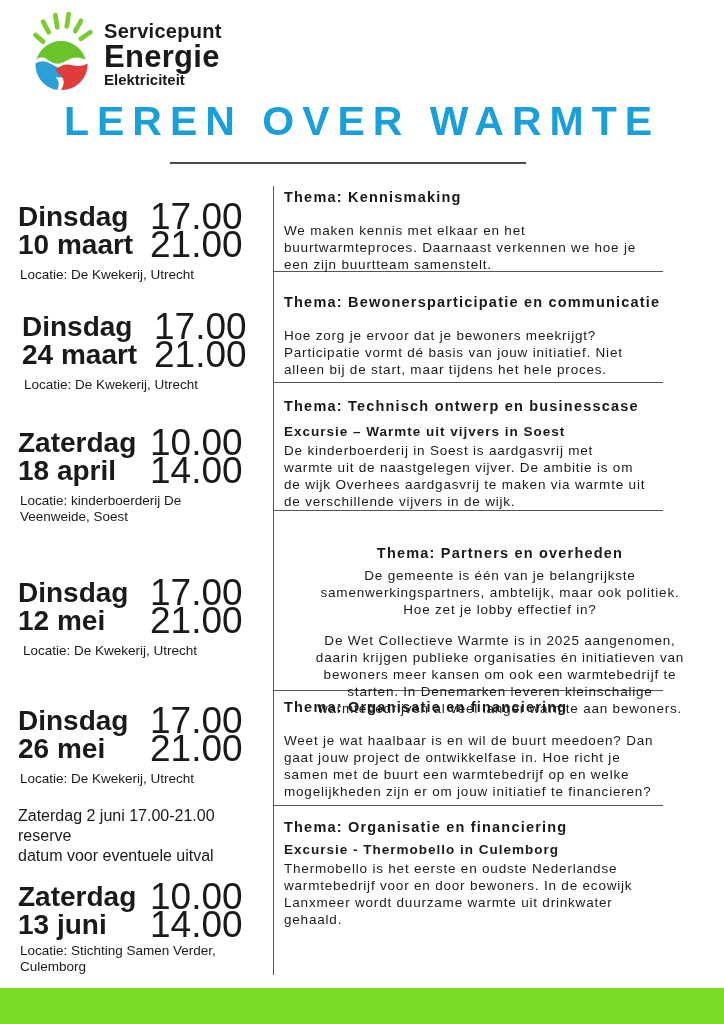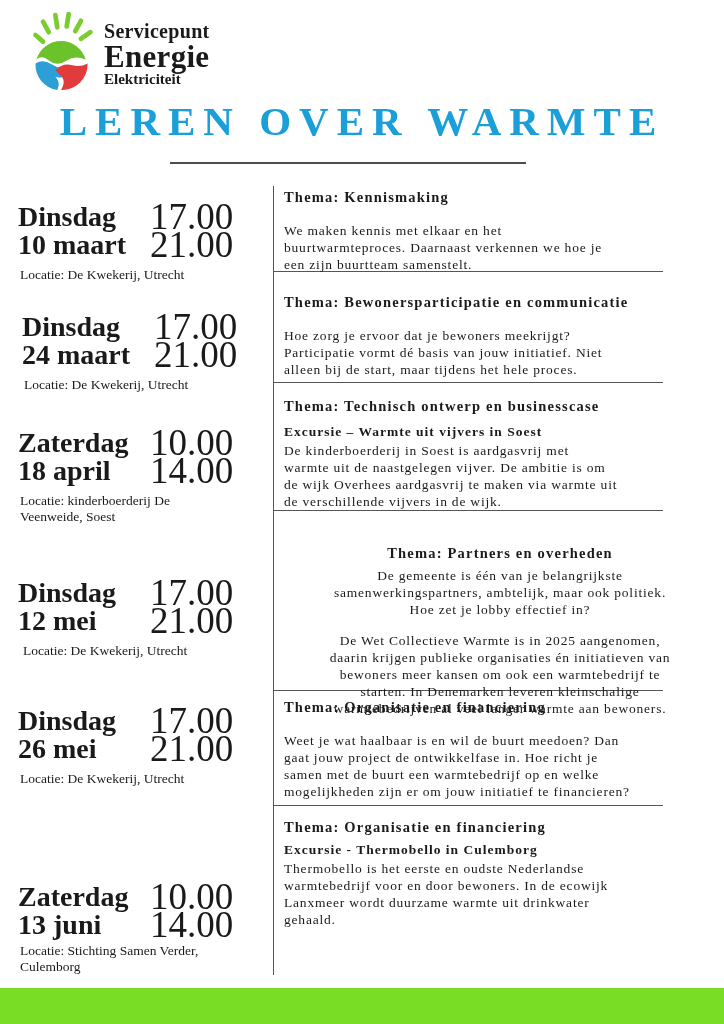--- a/index.html
+++ b/index.html
@@ -1,17 +1,17 @@
 <!DOCTYPE html>
 <html><head>
 <meta charset="utf-8">
 <style>
   html,body{margin:0;padding:0;background:#e8e8e8;}
   .page{position:relative;width:724px;height:1024px;background:#ffffff;overflow:hidden;
-        font-family:Liberation Serif, serif;color:#1a1a1a;margin:0 auto;}
+        font-family:Liberation Sans, sans-serif;color:#1a1a1a;margin:0 auto;}
 
   
   .logo{position:absolute;top:12px;left:26px;display:flex;align-items:center;gap:6px;}
   .logo svg{display:block;}
   .logo-text{display:flex;flex-direction:column;}
   .logo-line1{font-size:20px;font-weight:700;line-height:22px;letter-spacing:.3px;}
   .logo-line2{font-size:31px;font-weight:700;line-height:30px;letter-spacing:.3px;}
   .logo-line3{font-size:15px;font-weight:700;line-height:15px;}
 
   
@@ -126,20 +126,22 @@
   <div class="entry e5">
     <div class="entry-head">
       <div class="entry-day" style="white-space:pre-line">Dinsdag
 26 mei</div>
       <div class="entry-time" style="white-space:pre-line">17.00
 21.00</div>
     </div>
     <div class="entry-loc">Locatie: De Kwekerij, Utrecht</div>
   </div>
 
+  <div class="note">Zaterdag 2 juni 17.00-21.00 reserve
+datum voor eventuele uitval</div>
 
   <div class="entry e6">
     <div class="entry-head">
       <div class="entry-day" style="white-space:pre-line">Zaterdag
 13 juni</div>
       <div class="entry-time" style="white-space:pre-line">10.00
 14.00</div>
     </div>
     <div class="entry-loc">Locatie: Stichting Samen Verder,
 Culemborg</div>

